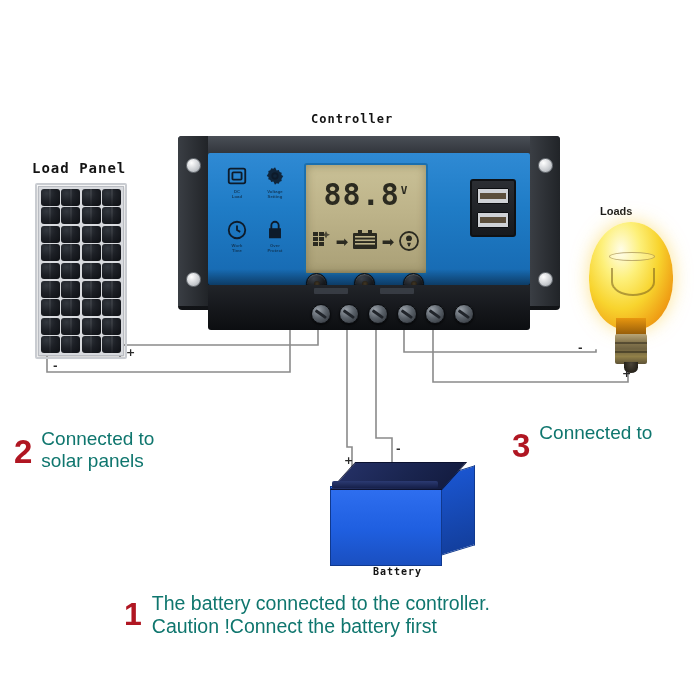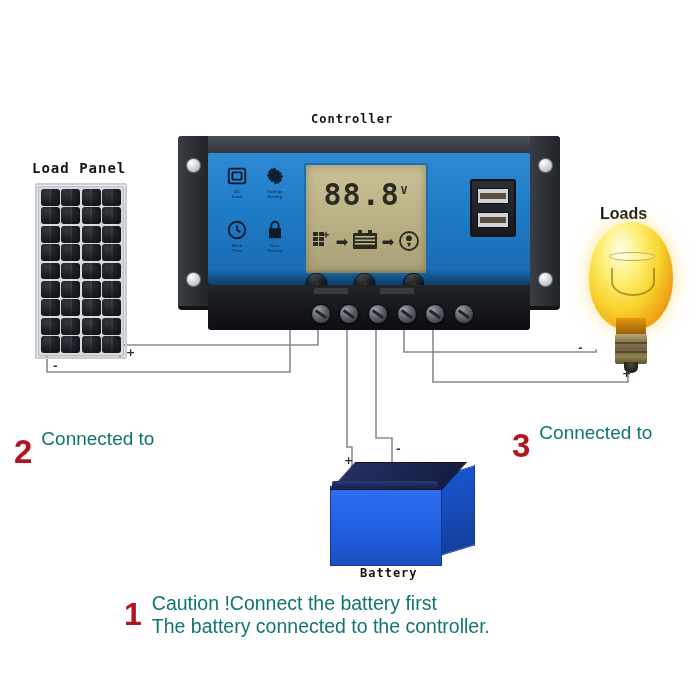--- a/index.html
+++ b/index.html
@@ -15,22 +15,22 @@
   .wires{position:absolute;left:0;top:0;width:700px;height:700px;pointer-events:none;}
 
   
   .mono-label{
     font-family:"DejaVu Sans Mono", monospace;
     font-weight:700;color:#141414;letter-spacing:1px;
     white-space:nowrap;
   }
   .lbl-controller{position:absolute;left:311px;top:112px;font-size:12px;}
   .lbl-solar{position:absolute;left:32px;top:160px;font-size:14px;}
-  .lbl-battery{position:absolute;left:360px;top:566px;font-size:12px;}
-  .lbl-loads{position:absolute;left:600px;top:205px;font-size:16px;
+  .lbl-battery{position:absolute;left:373px;top:566px;font-size:10px;}
+  .lbl-loads{position:absolute;left:600px;top:205px;font-size:11px;
      font-family:"Liberation Sans",sans-serif;font-weight:700;letter-spacing:0px;color:#1a1a1a;}
 
   
   .caption{position:absolute;display:flex;align-items:flex-start;}
   .cap-num{
     color:#b01622;font-weight:700;line-height:1;
     font-family:"Liberation Sans",sans-serif;
   }
   .cap-txt{color:#0f766e;line-height:1.18;font-size:19px;}
   #cap2{left:14px;top:428px;}
@@ -447,31 +447,32 @@
     <div class="bulb-base"></div>
     <div class="bulb-tip"></div>
   </div>
   <div class="pol" style="left:578px;top:342px;">-</div>
   <div class="pol" style="left:622px;top:368px;">+</div>
 
   <div class="caption" id="cap2">
     <div class="cap-num">2</div>
     <div class="cap-txt">
       <div>Connected to</div>
+      <div>solar panels</div>
     </div>
   </div>
 
   <div class="caption" id="cap3">
     <div class="cap-num">3</div>
     <div class="cap-txt">
       <div>Connected to</div>
     </div>
   </div>
 
   <div class="caption" id="cap1">
     <div class="cap-num">1</div>
     <div class="cap-txt">
+      <div>The battery connected to the controller.</div>
       <div>Caution !Connect the battery first</div>
-      <div>The battery connected to the controller.</div>
     </div>
   </div>
 
 </div>
 
 </body></html>

